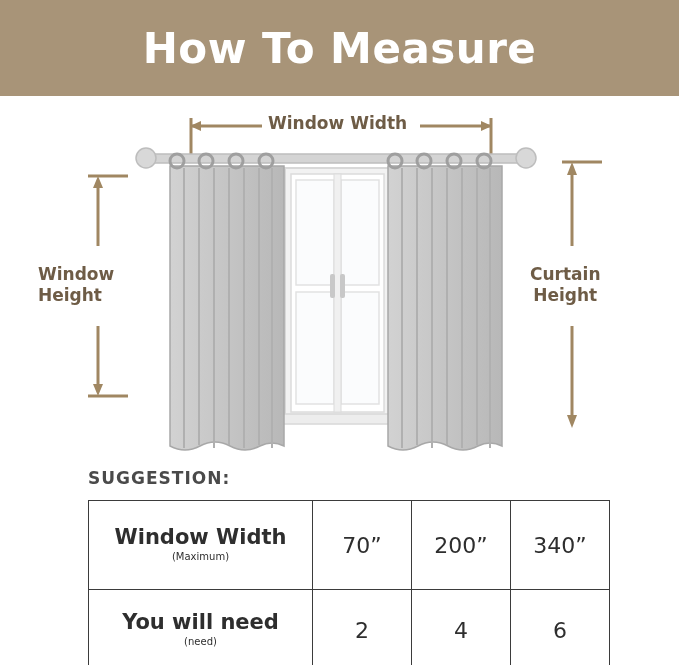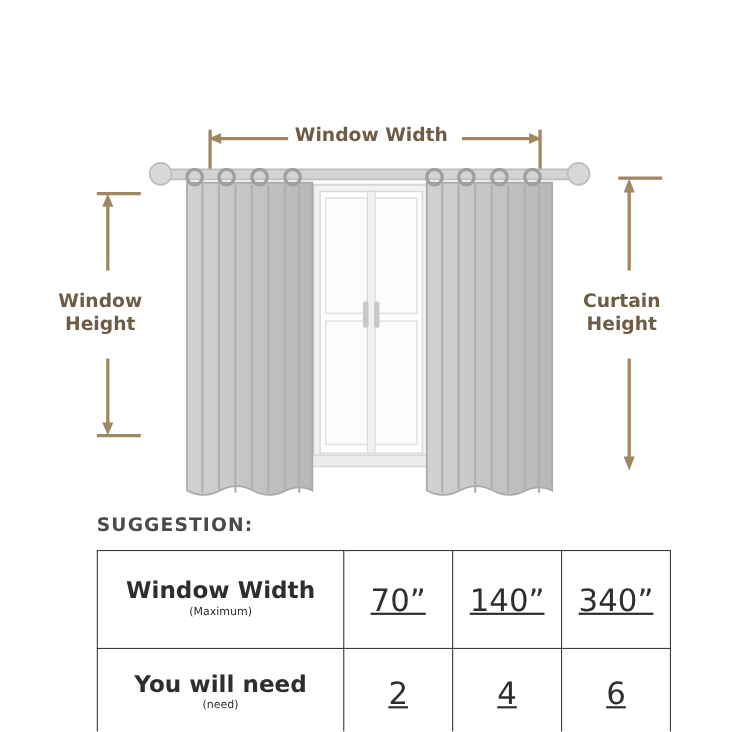--- a/index.html
+++ b/index.html
@@ -54,21 +54,21 @@
   .lbl {
     position: absolute;
     color: #6e5c46;
     font-size: 17px;
     font-weight: bold;
     font-family: "DejaVu Sans", sans-serif;
     line-height: 1.25;
     white-space: pre-line;
   }
   #label-window-width { left: 268px; top: 17px; }
-  #label-window-height { left: 53px; top: 168px; text-align: center; }
+  #label-window-height { left: 38px; top: 168px; text-align: left; }
   #label-curtain-height { left: 530px; top: 168px; text-align: center; }
 
   
   .suggestion {
     position: absolute;
     left: 88px;
     top: 468px;
     color: #4a4a4a;
     font-size: 17px;
     font-weight: bold;
@@ -94,23 +94,22 @@
     vertical-align: middle;
     color: #2e2e2e;
     font-family: "DejaVu Sans", sans-serif;
   }
   td.rowhead {
     width: 215px;
     padding: 8px 4px 10px 4px;
   }
   td.datacell {
     width: 96px;
-    font-size: 28px;
+    font-size: 22px;
     font-weight: normal;
-    text-decoration: underline;
   }
   .rowhead-main {
     font-size: 21px;
     font-weight: bold;
     display: block;
     line-height: 1.15;
   }
   .rowhead-sub {
     font-size: 10px;
     display: block;
@@ -118,20 +117,23 @@
     line-height: 1.15;
   }
   tr.row1 td { height: 70px; }
   tr.row2 td { height: 62px; }
 </style>
 </head>
 <body>
 
 <div class="page">
 
+  <div class="header">
+    <div class="header-title">How To Measure</div>
+  </div>
 
   <div class="illustration">
     <svg width="679" height="370" viewBox="0 0 679 370" xmlns="http://www.w3.org/2000/svg">
       <defs>
         <marker id="arrowUp" markerWidth="10" markerHeight="10" refX="5" refY="2" orient="auto">
           <path d="M5 0 L10 9 L0 9 Z" fill="#a08762"></path>
         </marker>
         <linearGradient id="panelGrad" x1="0" y1="0" x2="1" y2="0">
           <stop offset="0%" stop-color="#d2d2d2"></stop>
           <stop offset="45%" stop-color="#c6c6c6"></stop>
@@ -231,21 +233,21 @@
 
   <div class="table-wrap">
     <table class="measure-table">
       <tbody>
         <tr class="row1">
           <td class="rowhead">
             <span class="rowhead-main">Window Width</span>
             <span class="rowhead-sub">(Maximum)</span>
           </td>
           <td class="datacell">70”</td>
-          <td class="datacell">140”</td>
+          <td class="datacell">200”</td>
           <td class="datacell">340”</td>
         </tr>
         <tr class="row2">
           <td class="rowhead">
             <span class="rowhead-main">You will need</span>
             <span class="rowhead-sub">(need)</span>
           </td>
           <td class="datacell">2</td>
           <td class="datacell">4</td>
           <td class="datacell">6</td>

